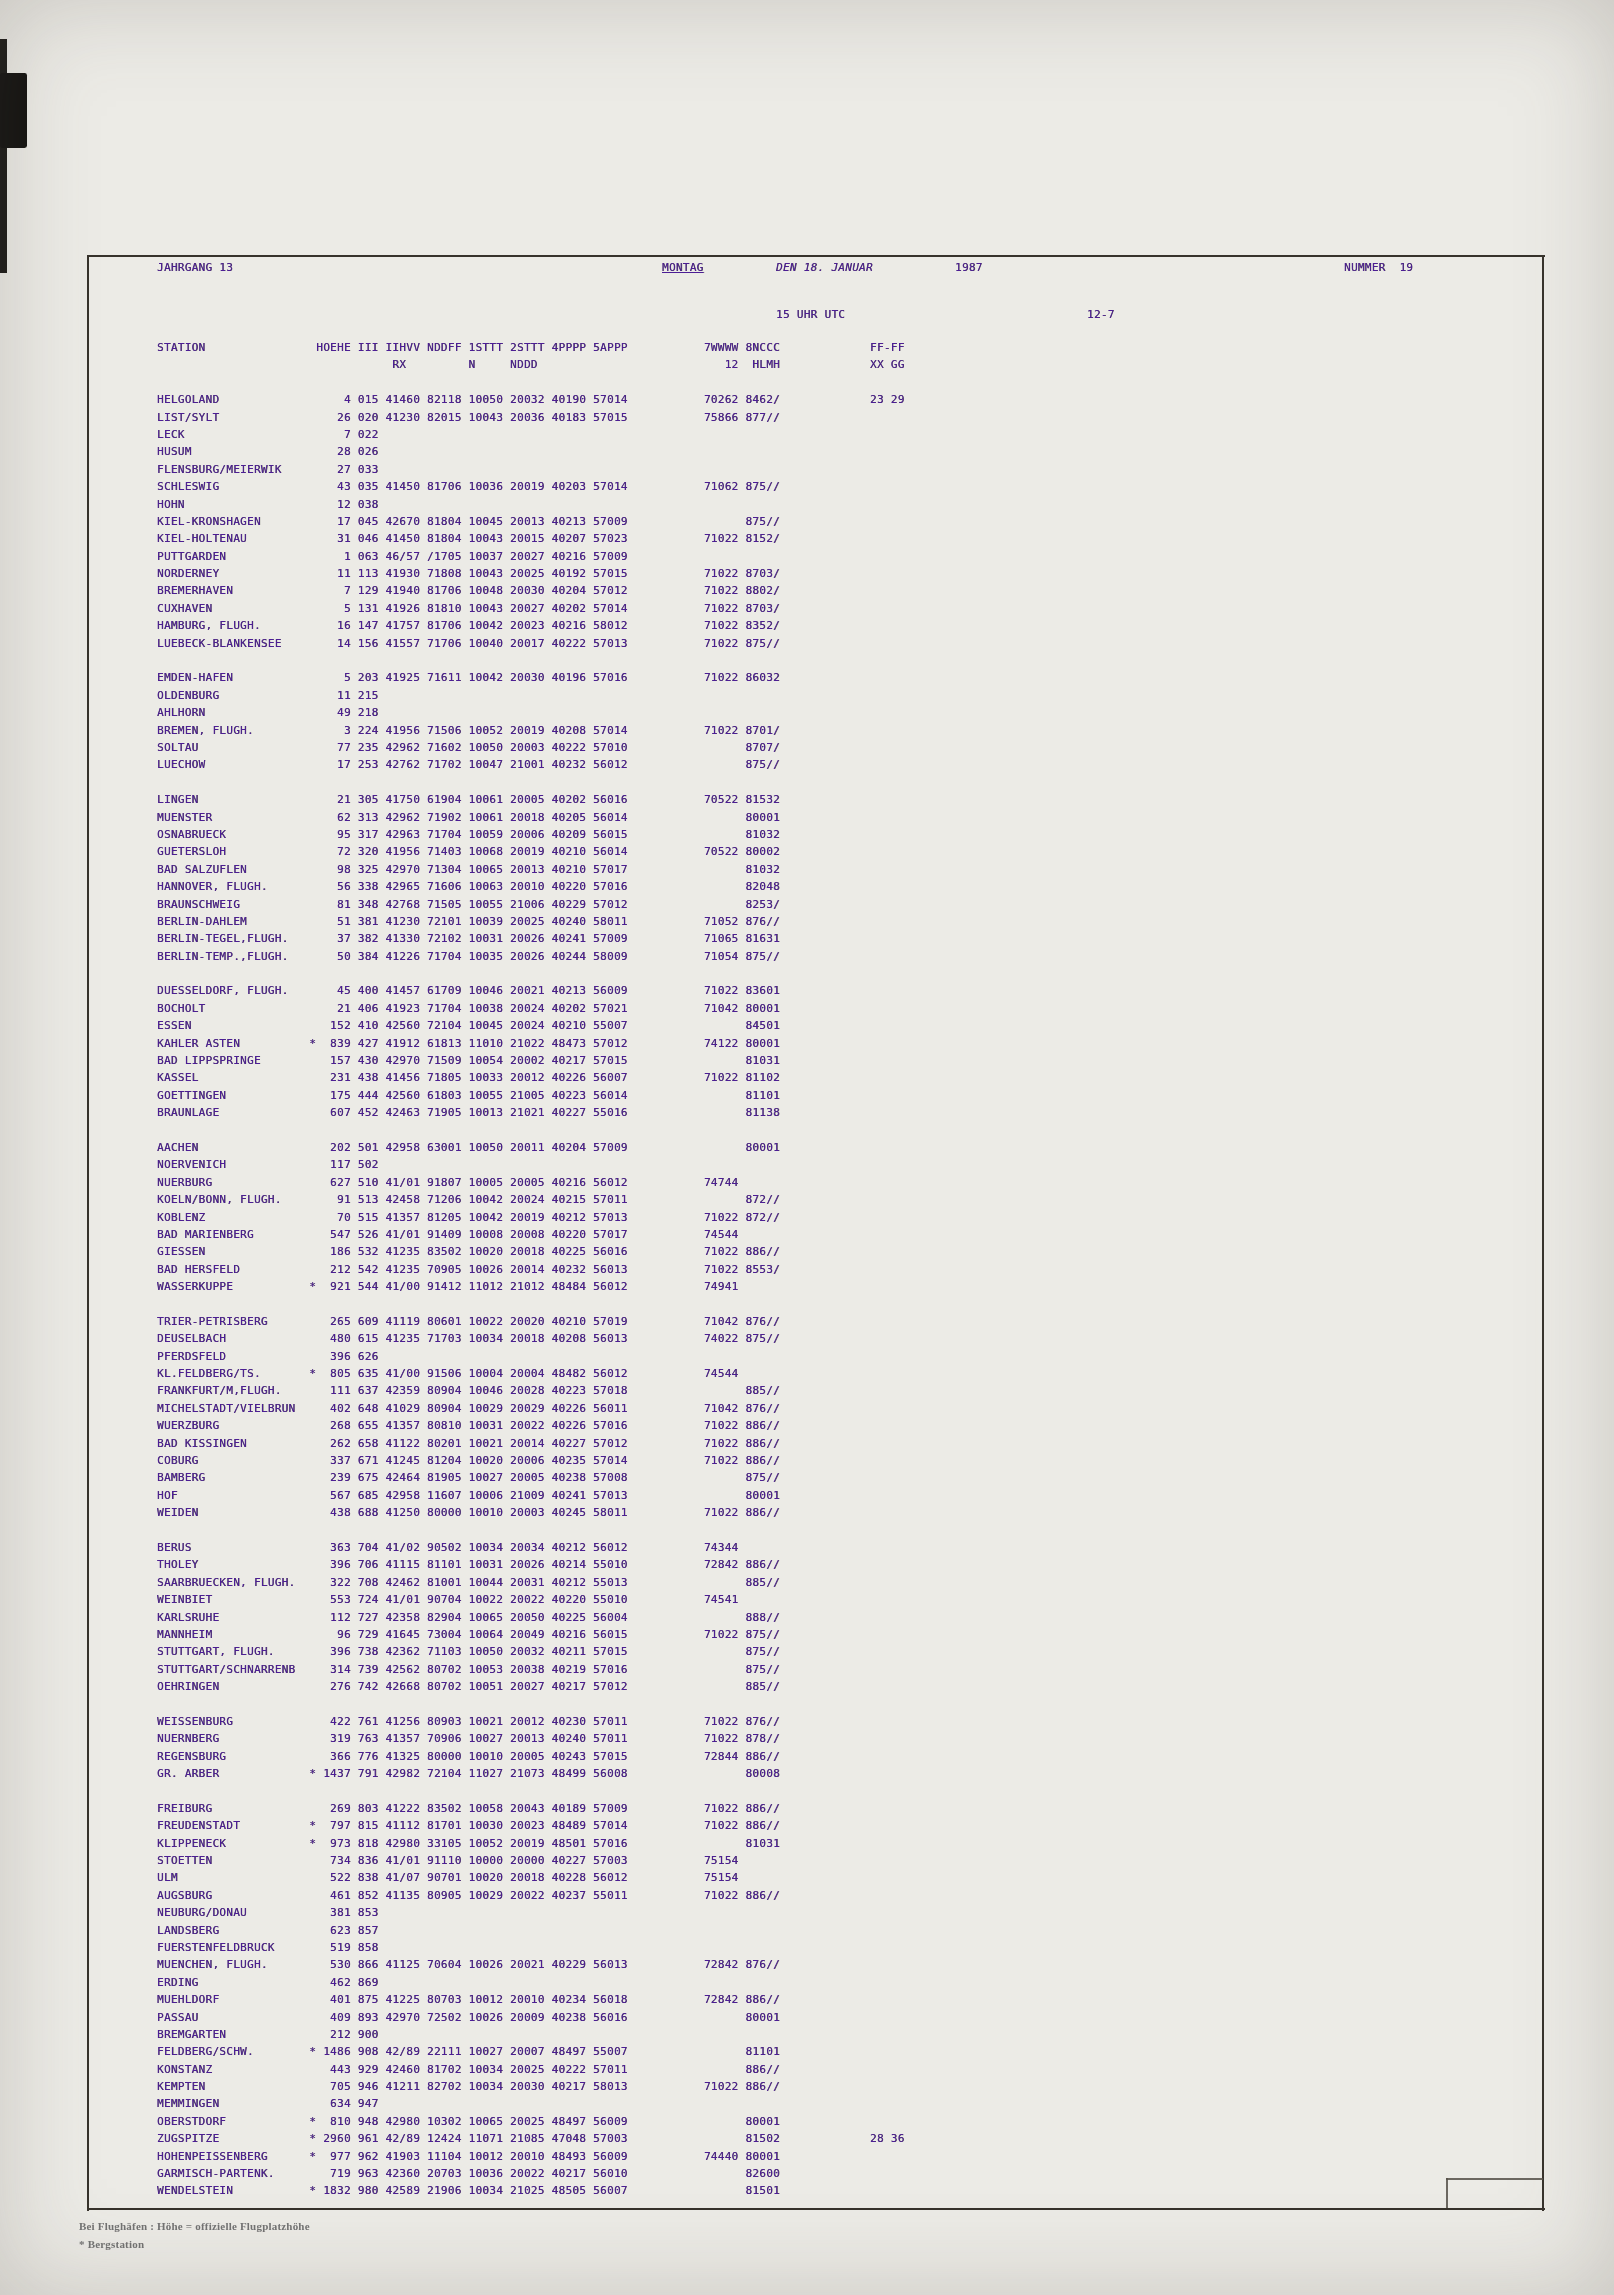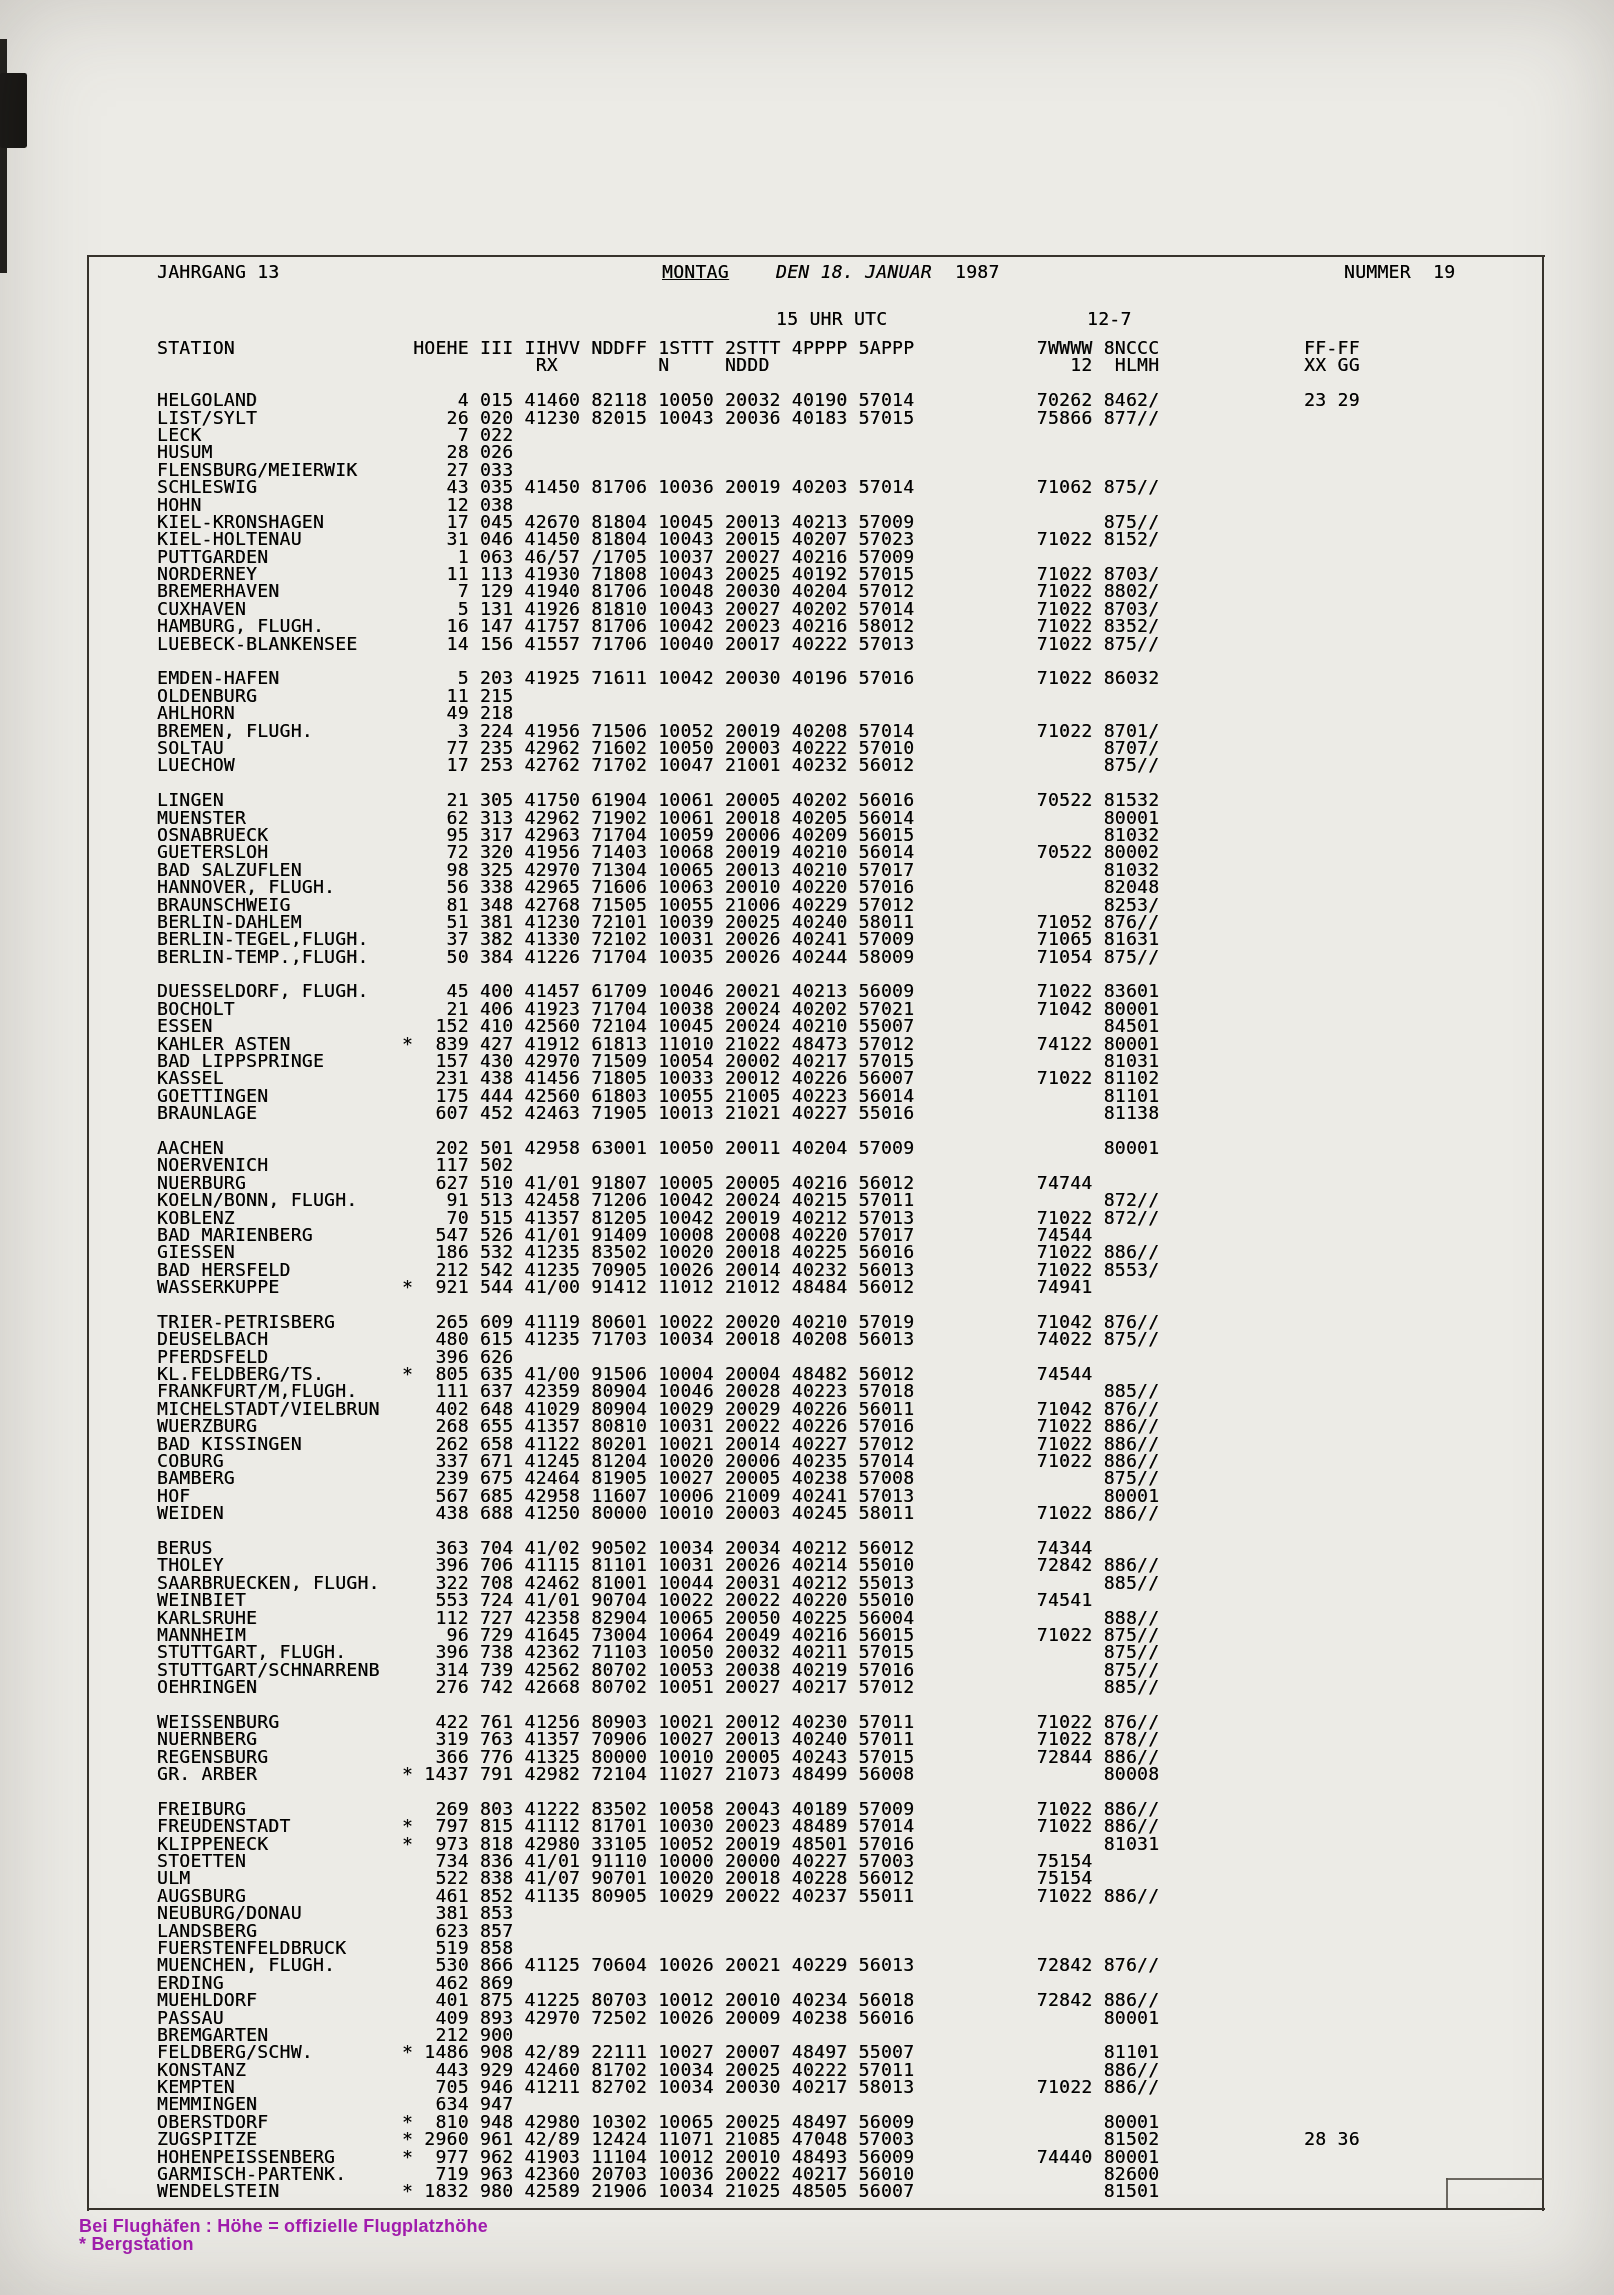--- a/index.html
+++ b/index.html
@@ -5,40 +5,40 @@
   html,body{margin:0;padding:0;background:#b7b4ae;}
   .page{
     position:relative;
     width:1614px;height:2295px;
     background:#ecebe6;
     overflow:hidden;
     font-family:"DejaVu Sans Mono",monospace;
   }
   .mono{
     font-family:"DejaVu Sans Mono",monospace;
-    font-size:18px;
+    font-size:11px;
     letter-spacing:0.3px;
-    color:#000000;
+    color:#4c1d95;
     text-shadow:0.3px 0 0 rgba(34,32,25,0.75);
     white-space:pre;
   }
   .frame-line{position:absolute;background:#37332c;}
   .faint-line{position:absolute;background:#565149;opacity:0.85;}
   .masthead span{position:absolute;top:0;}
   .timeline span{position:absolute;top:0;}
   .content{
     position:absolute;left:157px;top:339px;
     line-height:17.4px;
   }
   .line{height:17.4px;white-space:pre;}
   .footer{
     position:absolute;left:79px;top:2217px;
-    font-family:Liberation Sans, sans-serif;
-    font-weight:bold;font-size:18px;line-height:18px;
-    color:#a21caf;letter-spacing:0.2px;
+    font-family:Liberation Serif, serif;
+    font-weight:bold;font-size:11px;line-height:18px;
+    color:#737373;letter-spacing:0.2px;
   }
   .artifact-strip{position:absolute;left:0;top:39px;width:7.3px;height:234px;background:#1b1a17;}
   .artifact-blob{position:absolute;left:0;top:73px;width:27px;height:75px;background:#131210;border-radius:2.4px;}
   .vignette{position:absolute;inset:0;pointer-events:none;
     box-shadow:inset 0 0 97px rgba(90,85,75,0.25);}
 </style>
 </head>
 <body>
 
 <div class="page">

